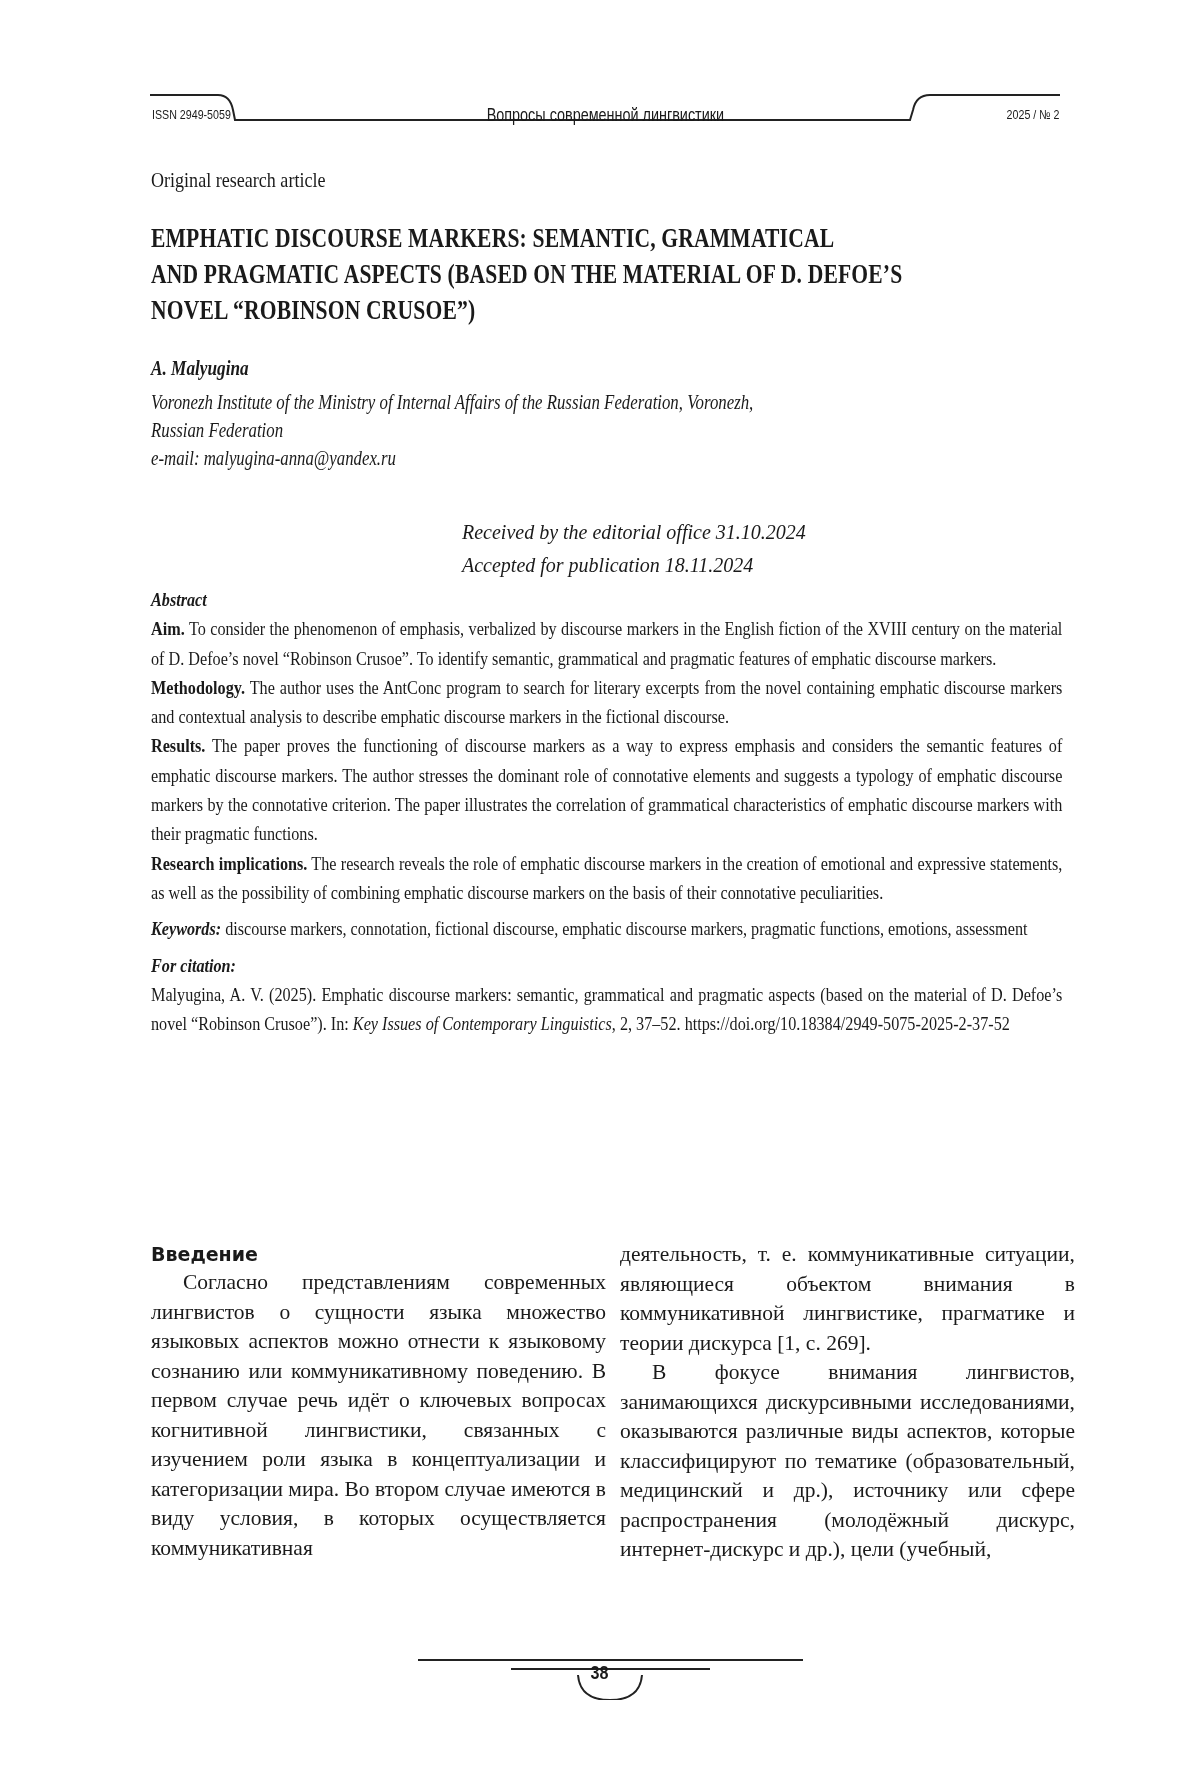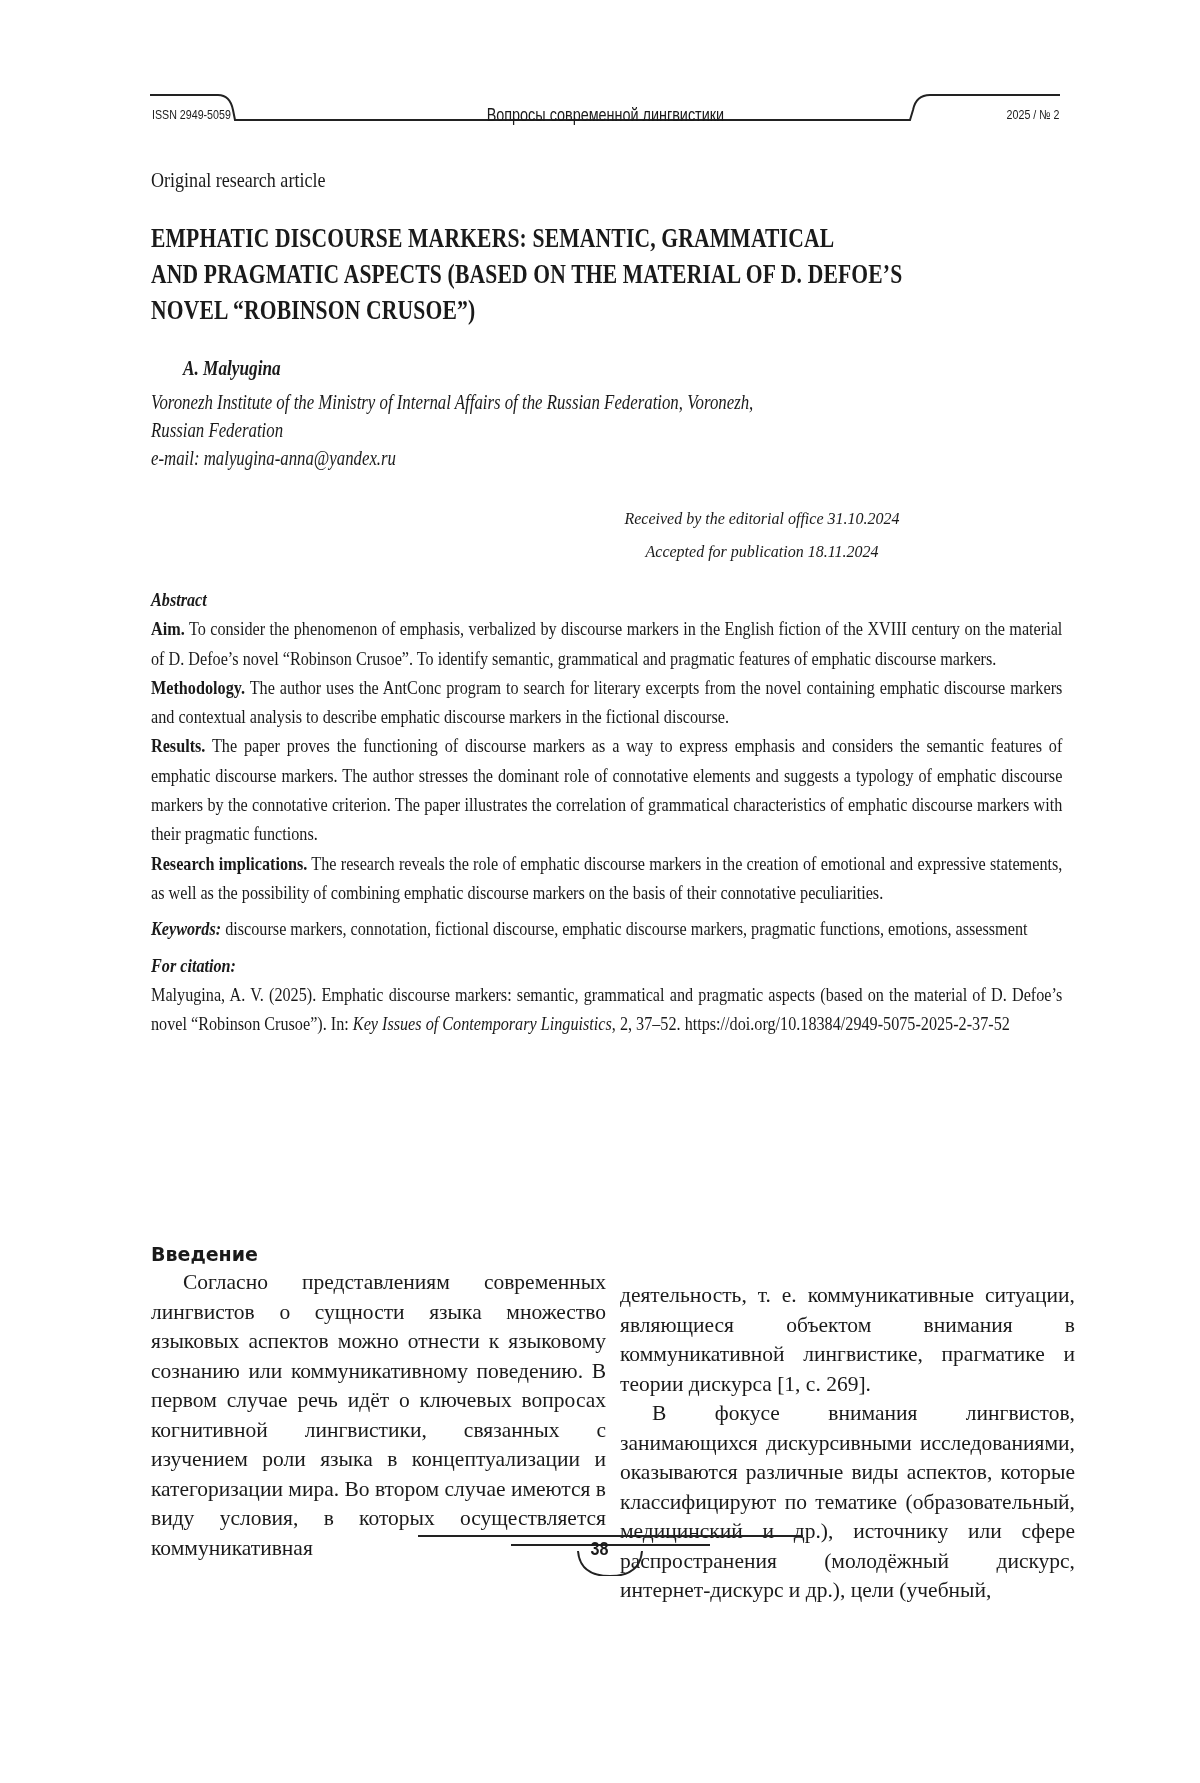--- a/index.html
+++ b/index.html
@@ -16,44 +16,44 @@
 
   .content { position: absolute; left: 151px; width: 911px; }
   .cond { display: inline-block; transform-origin: left top; }
 
   .type { top: 168px; font-size: 21px; }
   .type span { transform: scaleX(0.86); }
 
   .title { top: 220px; font-size: 27px; font-weight: bold; line-height: 36px; letter-spacing: 0.2px; }
   .title div { transform: scaleX(0.8); transform-origin: left; white-space: nowrap; }
 
-  .author { top: 356px; font-size: 21px; font-weight: bold; font-style: italic; margin-left: 32px; }
+  .author { top: 356px; font-size: 21px; font-weight: bold; font-style: italic; }
   .author span { transform: scaleX(0.82); }
   .affil { top: 388px; font-size: 20px; font-style: italic; line-height: 28px; }
   .affil div { transform: scaleX(0.84); transform-origin: left; white-space: nowrap; }
 
-  .dates { top: 502px; right: 138px; left: auto; width: 600px; text-align: center; font-size: 16px; font-style: italic; line-height: 33px; }
+  .dates { top: 516px; right: 138px; left: auto; width: 600px; text-align: left; font-size: 20px; font-style: italic; line-height: 33px; }
 
   .abstract { top: 585px; left: 151px; width: 911px; font-size: 19.5px; line-height: 29.3px; }
   .abstract .lbl { font-weight: bold; font-style: italic; }
   .abstract p { margin: 0; text-align: justify; }
   .abstract .sq { transform: scaleX(0.83); transform-origin: left top; width: 1098px; }
   .abstract b { font-weight: bold; }
   .gap { height: 7px; }
 
   
   .col { position: absolute; top: 1240px; width: 455px; font-family: "Liberation Serif", serif; font-size: 21.5px; line-height: 29.5px; }
   .col p { margin: 0; text-align: justify; text-indent: 32px; }
   .col p.ni { text-indent: 0; }
   .col.left { left: 151px; }
-  .col.right { left: 620px; margin-top: 41px; }
+  .col.right { left: 620px; }
   .col h3 { margin: 0; text-align: left; font-family: "DejaVu Sans", sans-serif; font-size: 19px; font-weight: bold; line-height: 28px; }
 
   
-  .footer { position: absolute; left: 0; top: 1516px; width: 1031px; height: 60px; }
+  .footer { position: absolute; left: 0; top: 1640px; width: 1031px; height: 60px; }
   .footer .pn { position: absolute; left: 0; width: 1200px; top: 22px; text-align: center; font-family: "Liberation Sans", sans-serif; font-weight: bold; font-size: 19px; }
   .footer .pn span { display: inline-block; transform: scaleX(0.85); }
 </style>
 </head>
 <body>
 
 <div class="hdr">
   <svg width="910" height="50">
     <path d="M0 3 H68 Q80 3 83 18 L85 28 H760 L763 18 Q766 3 780 3 H910" fill="none" stroke="#222" stroke-width="2"></path>
   </svg>

